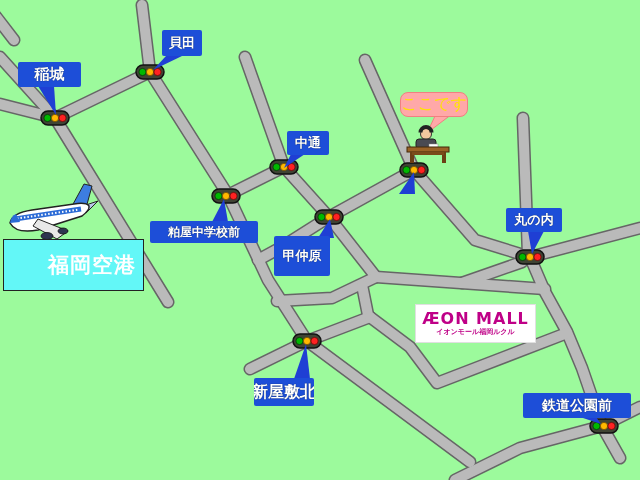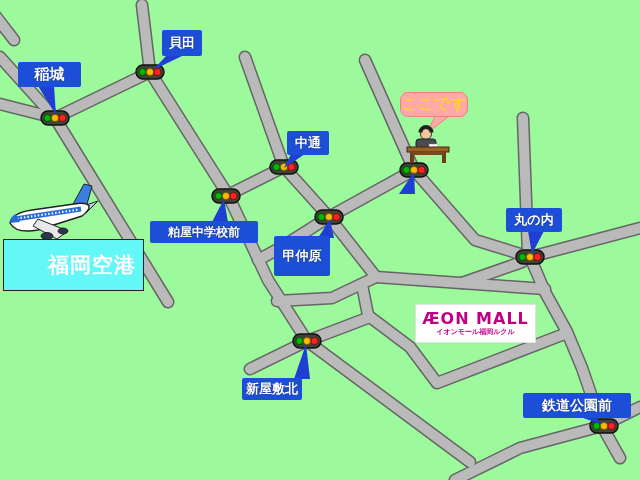--- a/index.html
+++ b/index.html
@@ -165,21 +165,21 @@
       <rect x="412" y="152" width="32" height="3" fill="#7a4a1a"></rect>
     </g>
   </svg>
 
   <div class="plabel" style="left:18px;  top:62px;  width:63px;  height:25px; font-size:15px;">稲城</div>
   <div class="plabel" style="left:162px; top:30px;  width:40px;  height:26px; font-size:13px;">貝田</div>
   <div class="plabel" style="left:287px; top:131px; width:42px;  height:24px; font-size:13px;">中通</div>
   <div class="plabel" style="left:150px; top:221px; width:108px; height:22px; font-size:12px;text-align:center;">粕屋中学校前</div>
   <div class="plabel" style="left:274px; top:236px; width:56px;  height:40px; font-size:13px;">甲仲原</div>
   <div class="plabel" style="left:506px; top:208px; width:56px;  height:24px; font-size:13px;">丸の内</div>
-  <div class="plabel" style="left:242px; top:378px; width:60px;  height:22px; font-size:13px;">新屋敷北</div>
+  <div class="plabel" style="left:254px; top:378px; width:60px;  height:28px; font-size:16px;">新屋敷北</div>
   <div class="plabel" style="left:523px; top:393px; width:108px; height:25px; font-size:14px;">鉄道公園前</div>
 
   <div class="balloon">ここです</div>
 
   <div class="airport">福岡空港</div>
 
   <div class="mall">
     <div class="logo">ÆON MALL</div>
     <div class="sub">イオンモール福岡ルクル</div>
   </div>

